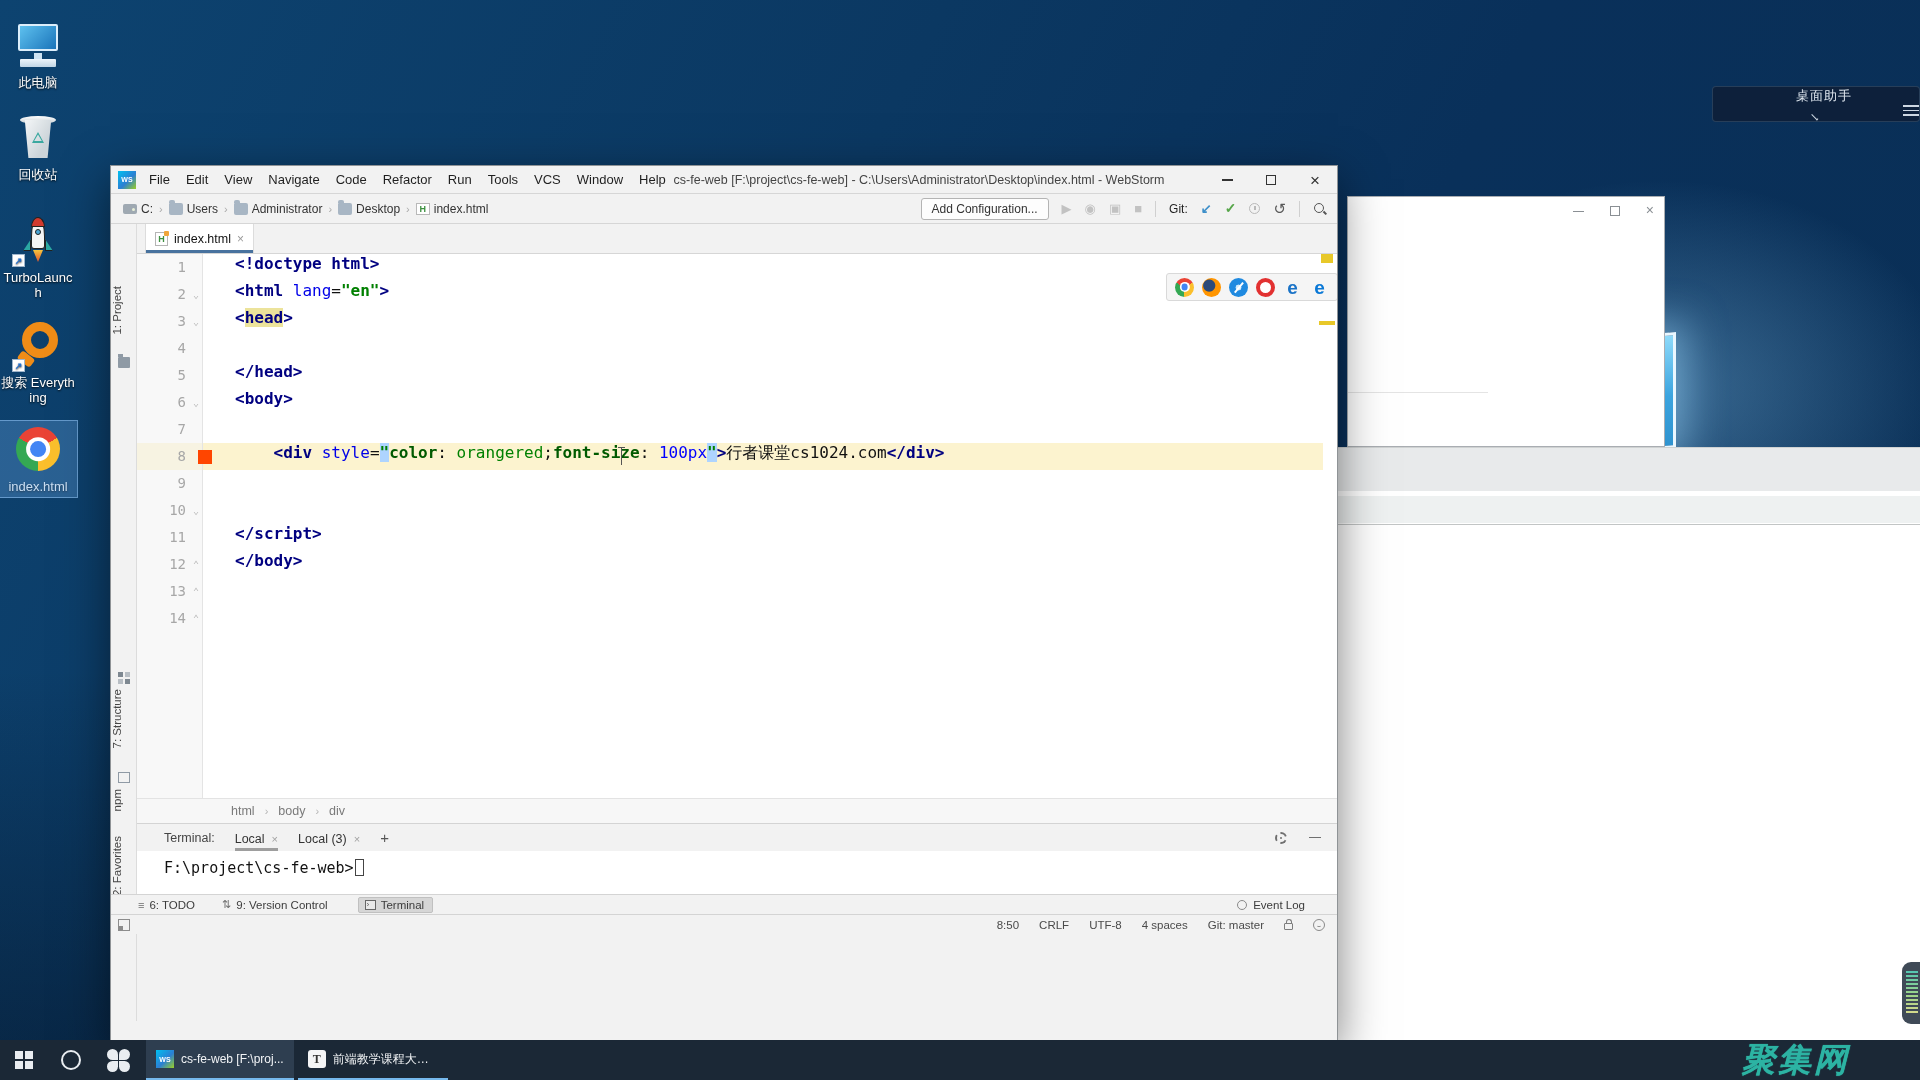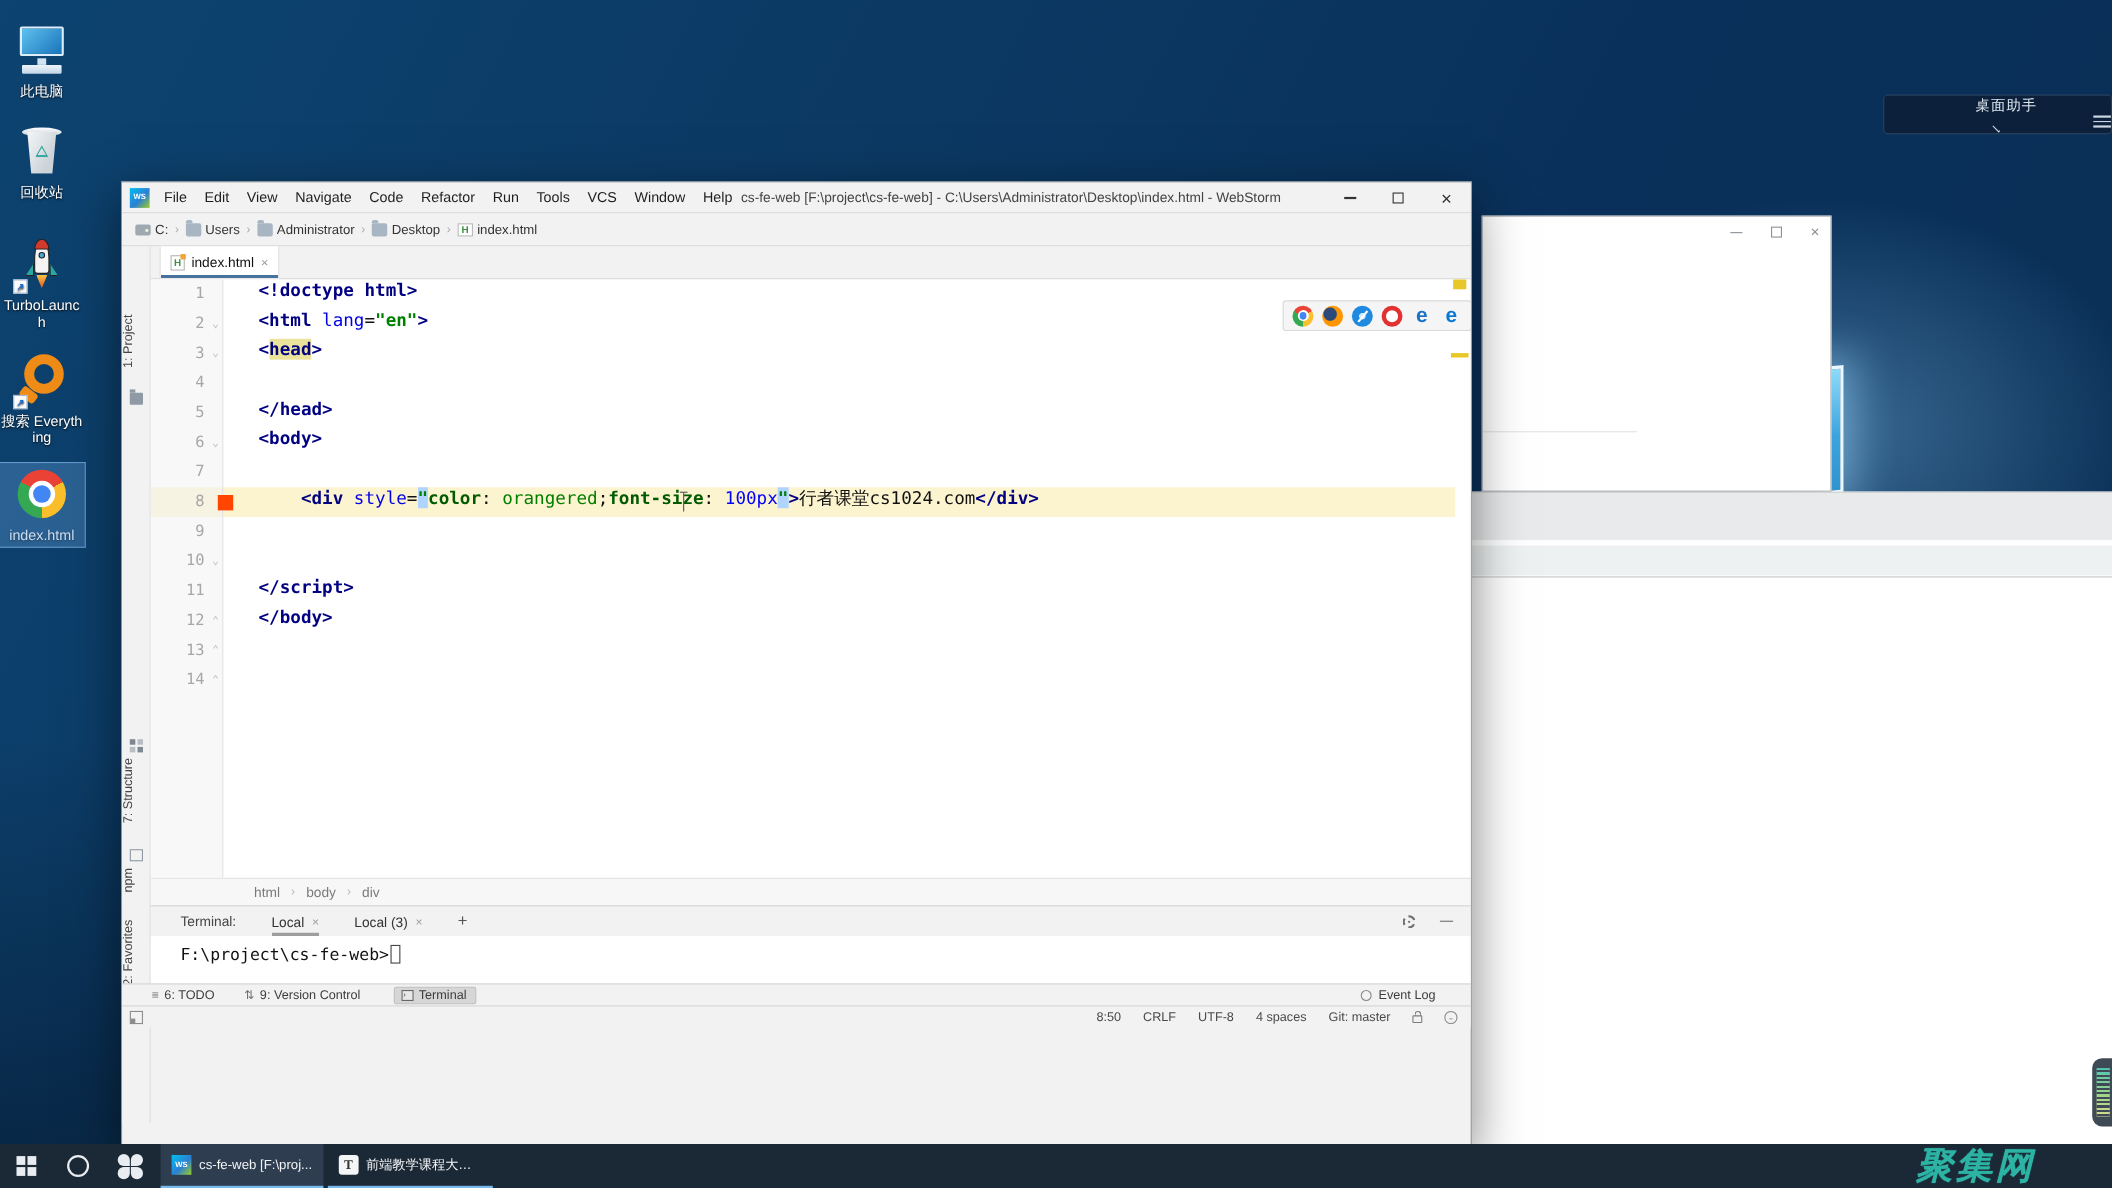--- a/index.html
+++ b/index.html
@@ -231,21 +231,21 @@
   .scrollmark-dash{position:absolute;right:2px;top:67px;width:16px;height:4px;background:#e8c829;}
 
   
   .crumbs-bottom{position:absolute;left:26px;top:632px;right:0;height:25px;background:#f7f7f7;
       border-top:1px solid #e3e3e3;display:flex;align-items:center;gap:10px;padding-left:94px;
       font-size:12.5px;color:#7a7a7a;}
   .cb-sep{color:#b5b5b5;font-size:11px;}
 
   
   .term-tabs{position:absolute;left:26px;top:657px;right:0;height:28px;background:#f2f2f2;
-      border-top:1px solid #d4d4d4;display:flex;align-items:center;gap:32px;padding-left:27px;font-size:12.5px;color:#333;text-align:right;}
+      border-top:1px solid #d4d4d4;display:flex;align-items:center;gap:20px;padding-left:27px;font-size:12.5px;color:#333;text-align:right;}
   .term-label{color:#454545;}
   .ttab{display:flex;align-items:center;gap:7px;height:100%;padding-top:2px;}
   .ttab .x{color:#a2a2a2;font-size:11px;}
   .ttab.active{box-shadow:inset 0 -3px 0 #9e9e9e;}
   .ttab-plus{color:#555;font-size:15px;}
   .term-right{margin-left:auto;display:flex;gap:22px;padding-right:16px;align-items:center;}
   .gear-ic{width:12px;height:12px;border:2px dashed #6f6f6f;border-radius:50%;position:relative;}
   .gear-ic::after{content:"";position:absolute;left:3px;top:3px;width:2px;height:2px;background:#6f6f6f;border-radius:50%;}
   .hide-ic{width:12px;height:1.5px;background:#6f6f6f;}
   .term-body{position:absolute;left:26px;top:685px;right:0;height:43px;background:#fff;}
@@ -405,20 +405,35 @@
           <span class="crumb">
             <span class="crumb-ic ci-folder"></span>
             <span>Desktop</span>
           </span>
           <span class="crumb-sep">›</span>
           <span class="crumb">
             <span class="crumb-ic ci-html">H</span>
             <span>index.html</span>
           </span>
         </div>
+      <div class="toolbar-right">
+        <span class="add-config">Add Configuration...</span>
+        <span class="ticon dis">▶</span>
+        <span class="ticon dis">◉</span>
+        <span class="ticon dis">▣</span>
+        <span class="ticon dis">■</span>
+        <span class="tsep"></span>
+        <span>Git:</span>
+        <span class="ticon git-update">↙</span>
+        <span class="ticon git-commit">✓</span>
+        <span class="clock-ic"></span>
+        <span class="rollback">↺</span>
+        <span class="tsep"></span>
+        <span class="search-ic"></span>
+      </div>
     </div>
 
     <div class="left-strip">
       <span class="vlabel" style="top:62px">1: Project</span>
       <span class="strip-ico fold-ic" style="top:133px"></span>
       <span class="strip-ico grid-ic" style="top:448px"></span>
       <span class="vlabel" style="top:465px">7: Structure</span>
       <span class="strip-ico npm-ic" style="top:548px"></span>
       <span class="vlabel" style="top:565px">npm</span>
       <span class="vlabel" style="top:612px">2: Favorites</span>

